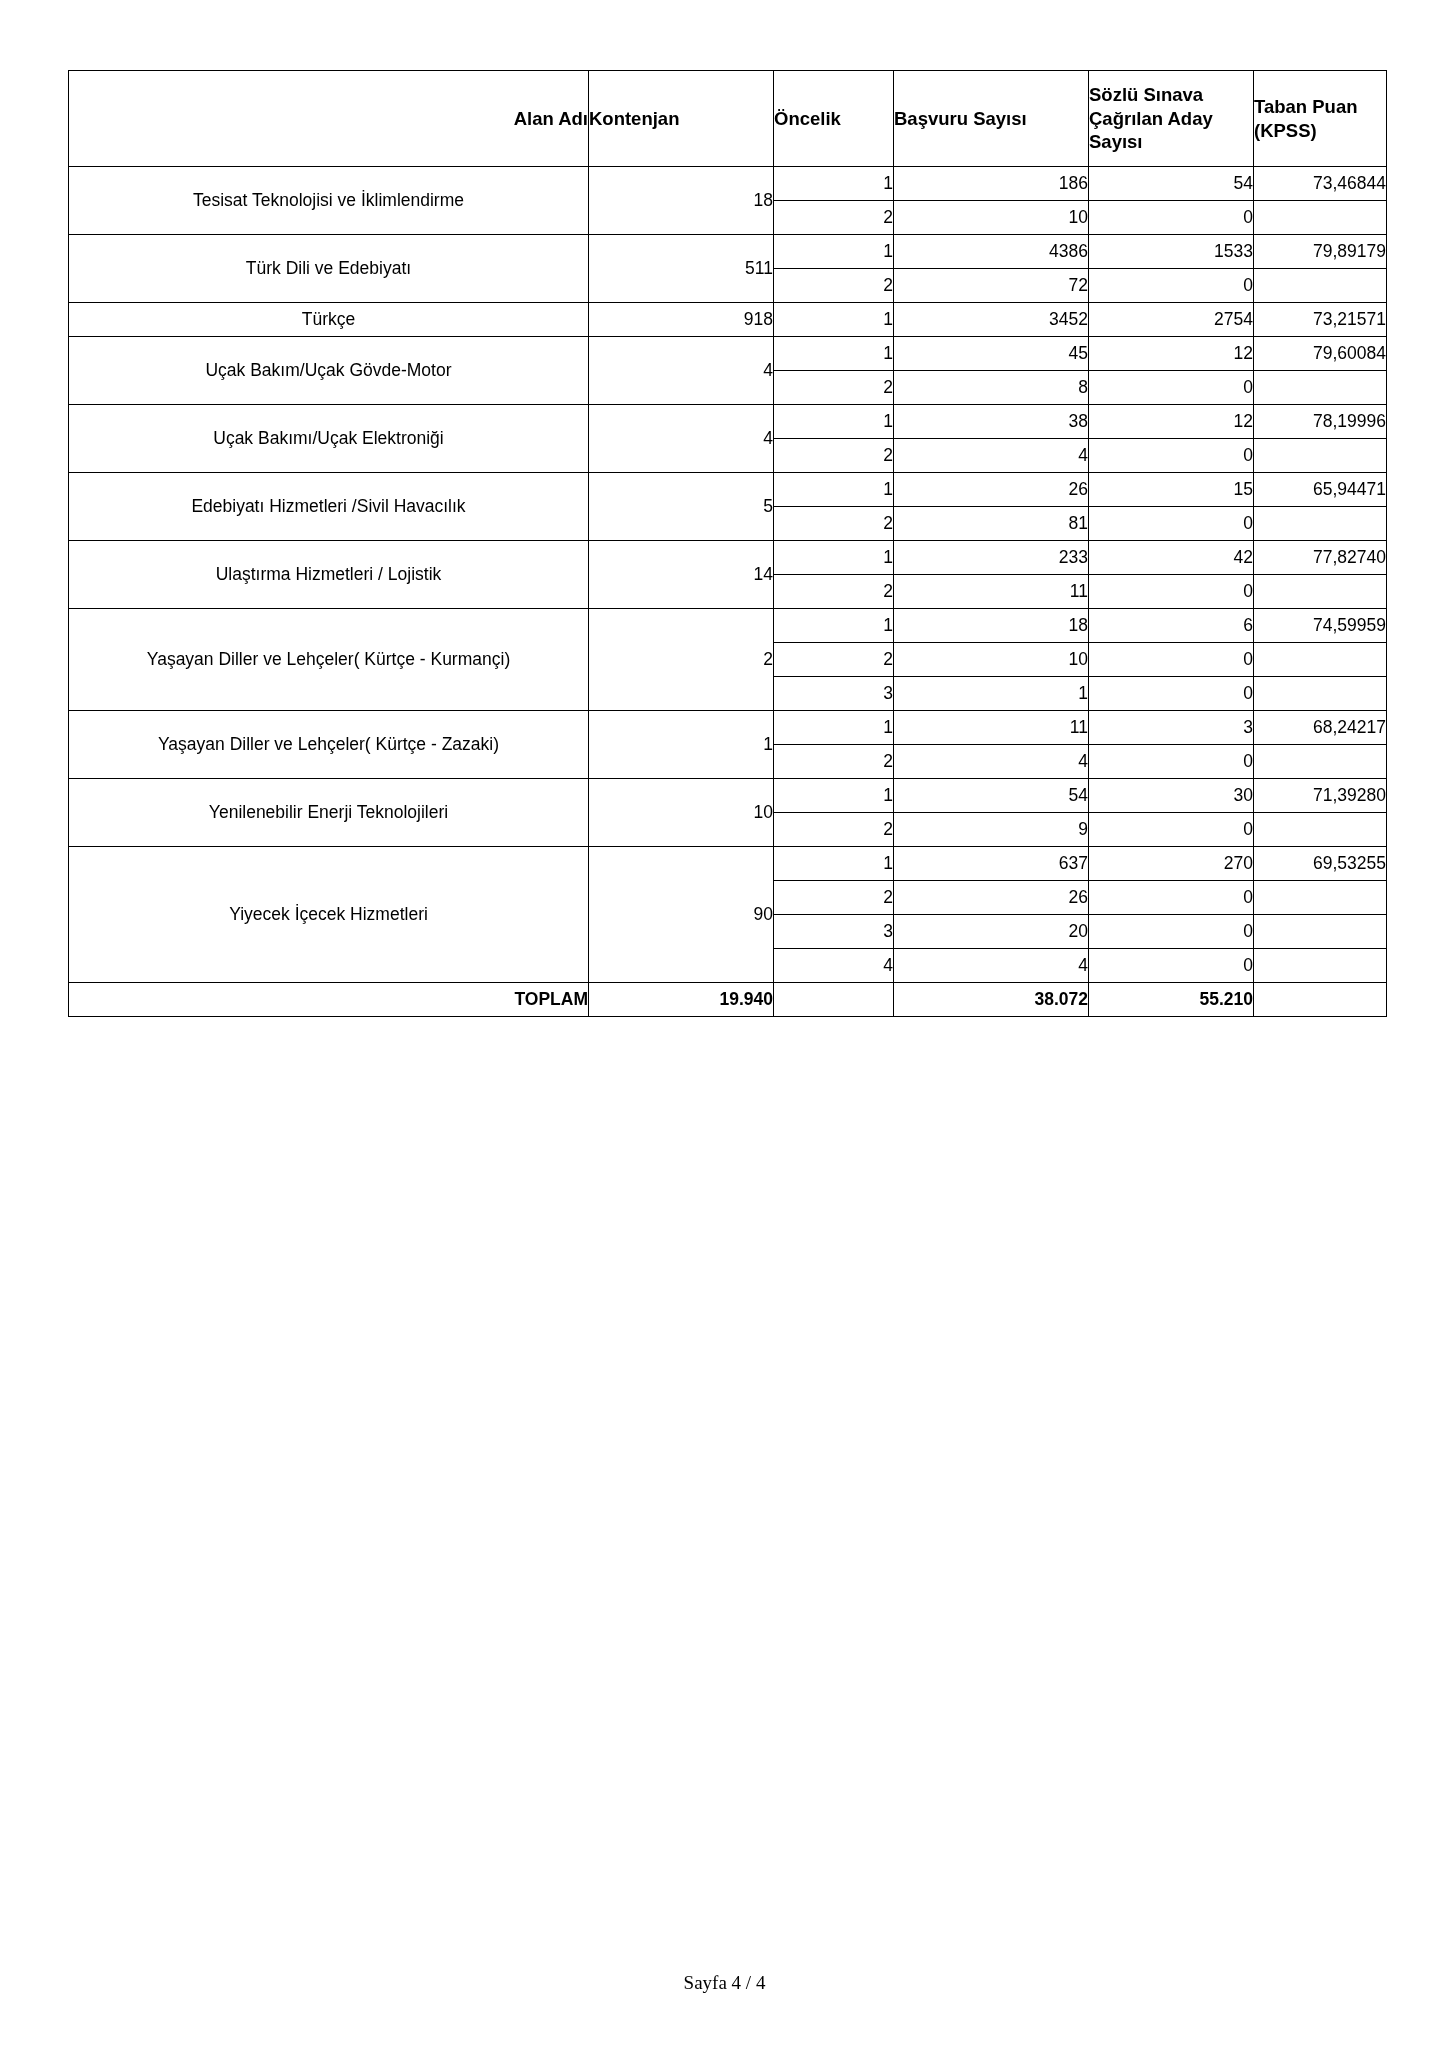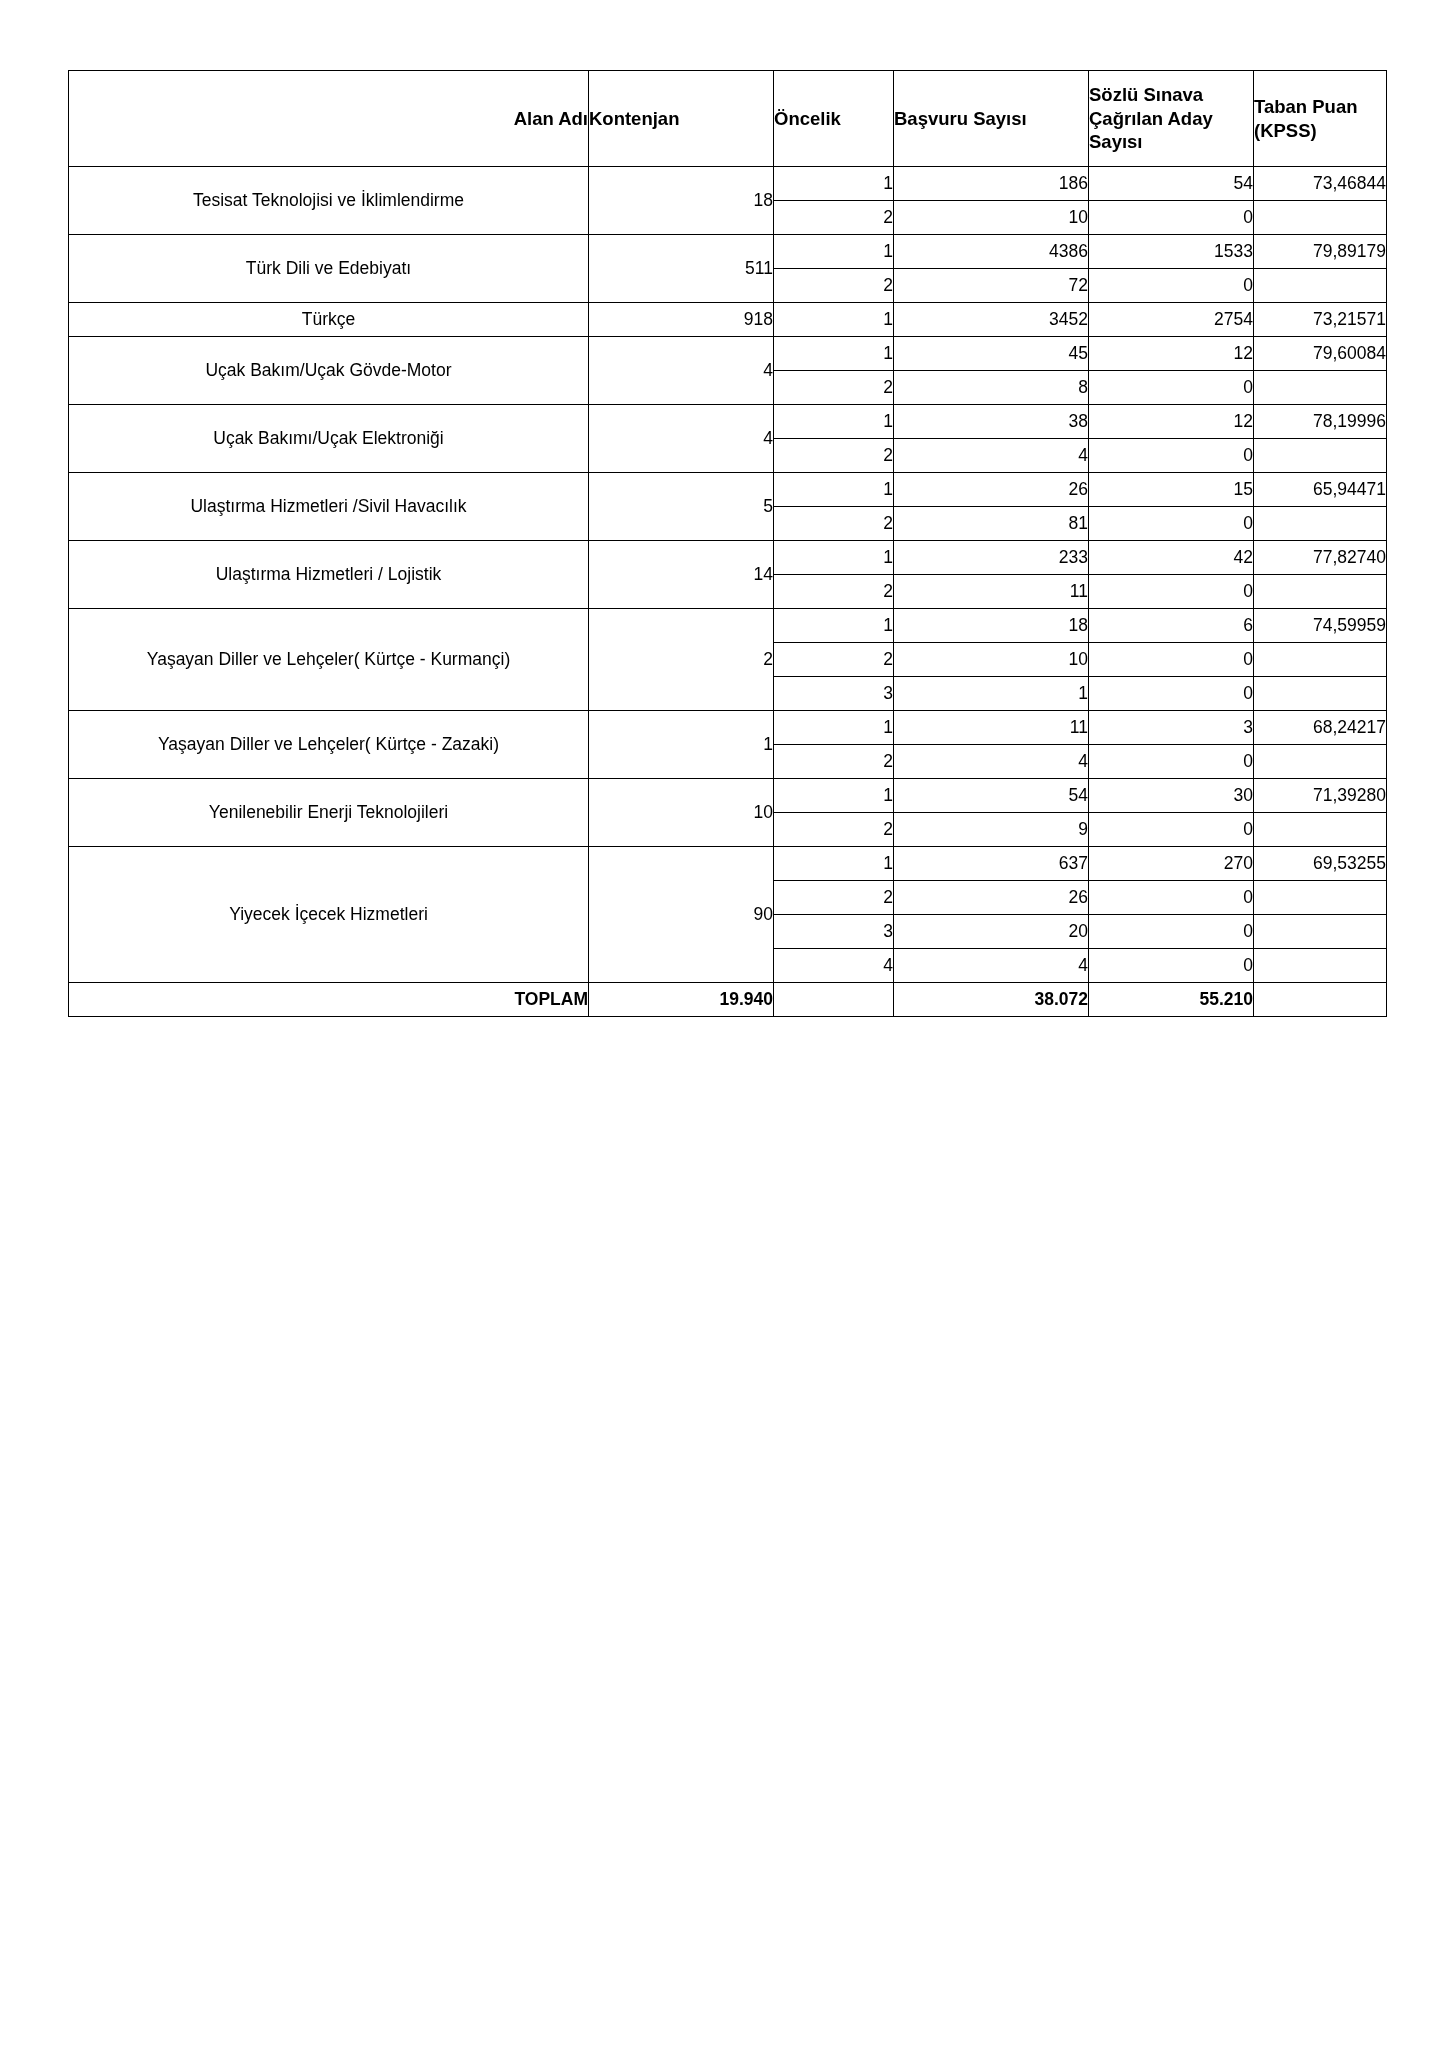--- a/index.html
+++ b/index.html
@@ -175,21 +175,21 @@
           <td class="num">12</td>
           <td class="num">78,19996</td>
         </tr>
         <tr>
           <td class="oncelik">2</td>
           <td class="num">4</td>
           <td class="num">0</td>
           <td class="num"></td>
         </tr>
         <tr>
-          <td class="alan" rowspan="2">Ulaştırma Hizmetleri  /Sivil Havacılık</td>
+          <td class="alan" rowspan="2">Edebiyatı Hizmetleri  /Sivil Havacılık</td>
           <td class="num" rowspan="2">5</td>
           <td class="oncelik">1</td>
           <td class="num">26</td>
           <td class="num">15</td>
           <td class="num">65,94471</td>
         </tr>
         <tr>
           <td class="oncelik">2</td>
           <td class="num">81</td>
           <td class="num">0</td>
@@ -287,13 +287,14 @@
           <td class="total-label">TOPLAM</td>
           <td class="num">19.940</td>
           <td class="oncelik"></td>
           <td class="num">38.072</td>
           <td class="num">55.210</td>
           <td class="num"></td>
         </tr>
       </tbody>
   </table>
 
+  <div class="footer">Sayfa 4 / 4</div>
 </div>
 
 </body></html>

